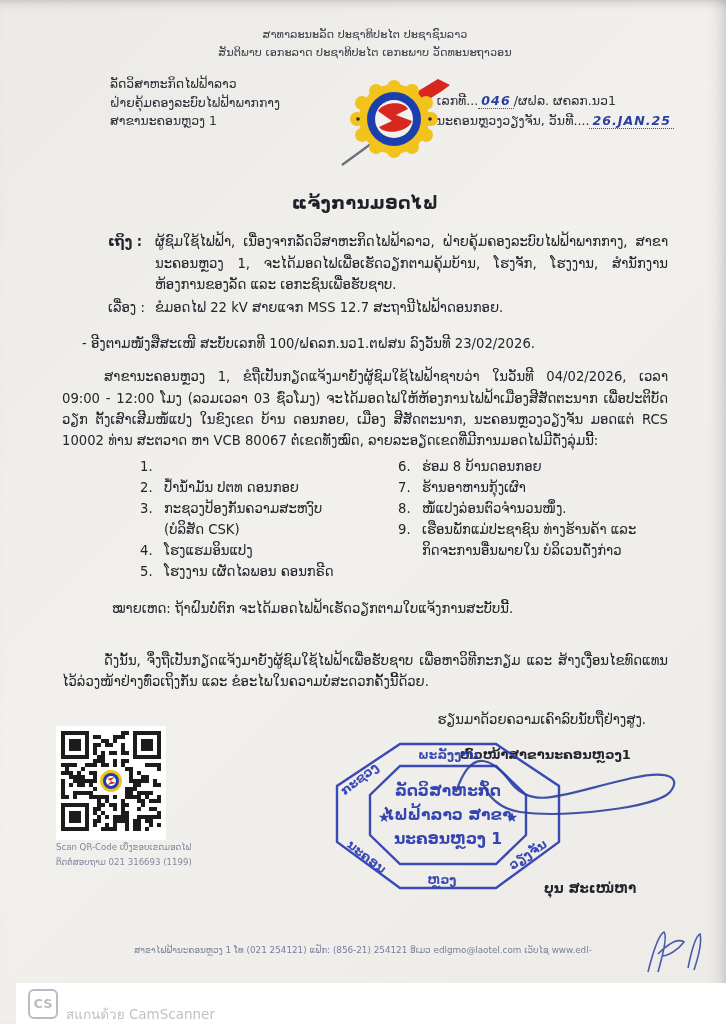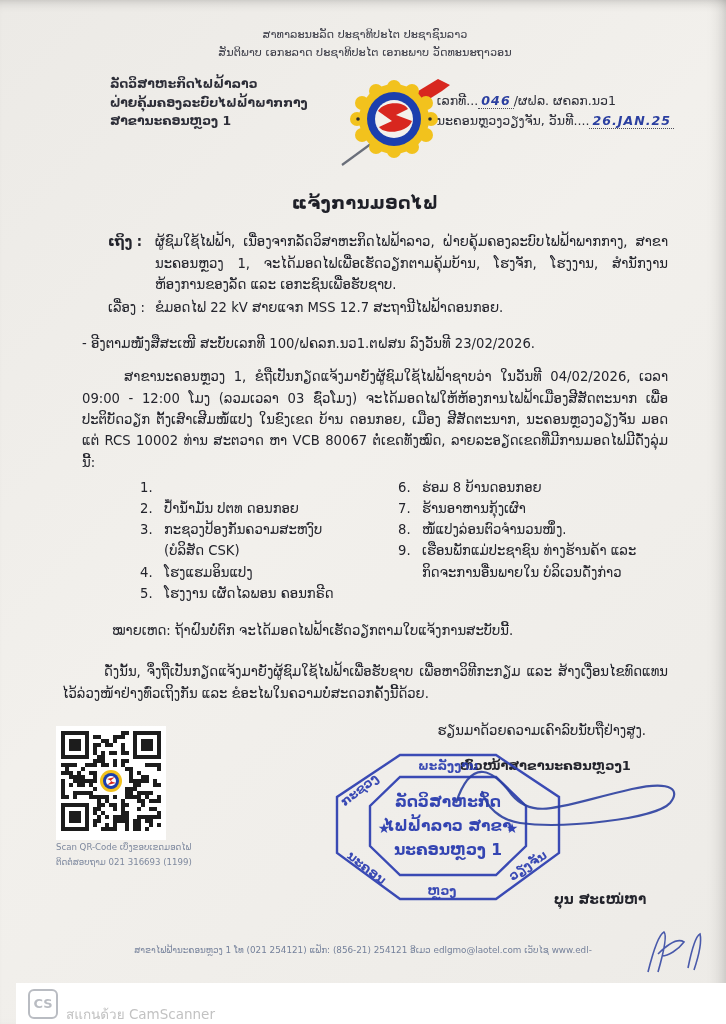--- a/index.html
+++ b/index.html
@@ -17,50 +17,50 @@
     color:#23242c;
     box-shadow:inset -14px 0 18px -14px rgba(0,0,0,.25), inset 0 10px 14px -12px rgba(0,0,0,.3);
   }
   .content{
     position:absolute;left:62px;top:26px;width:606px;
     font-size:13.2px;line-height:1.62;
   }
   
   .motto{ text-align:center; font-size:11.3px; line-height:1.55; color:#3c3d48; }
   .hdr-row{ position:relative; height:102px; margin-top:12px; }
-  .org-block{ position:absolute; left:48px; top:2px; font-size:12.4px; line-height:1.5; color:#2d2e38;font-weight:bold;}
+  .org-block{ position:absolute; left:48px; top:2px; font-size:12.4px; line-height:1.5; color:#2d2e38;}
   .logo-wrap{ position:absolute; left:272px; top:-4px; width:120px; height:106px;}
   .ref-block{ position:absolute; right:-6px; top:18px; font-size:12.6px; text-align:left; color:#2d2e38;}
   .hand{ color:#2b3fa0; font-style:italic; font-weight:600; letter-spacing:1px;}
   .dotted{ border-bottom:1.5px dotted #4c4d58; padding:0 3px;}
   .doc-title{ text-align:center; font-weight:700; font-size:17.5px; margin-top:14px; letter-spacing:.5px; color:#1f2028;}
   
   .to-para{ margin:14px 0 0 46px; text-indent:0; padding-left:47px; position:relative; text-align:justify;}
   .to-para .plabel{ position:absolute; left:0; top:0; font-weight:700;}
   .subject-para{ margin:2px 0 0 46px; padding-left:47px; position:relative;}
   .subject-para .plabel{ position:absolute; left:0; top:0; font-weight:400;}
   .ref-line{ margin:14px 0 0 20px;}
-  .main-para{ margin-top:12px; text-align:justify; text-indent:42px;margin-left:20px;}
+  .main-para{ margin-top:12px; text-align:justify; text-indent:42px;}
   
   .list-row{ display:flex; margin-top:4px;}
   .col-left{ width:300px; padding-left:78px; box-sizing:border-box;}
   .col-right{ width:306px; padding-left:36px; box-sizing:border-box;}
   .li{ display:flex; line-height:1.6;}
   .li .num{ width:24px; flex:none;}
   .li .txt{ flex:1;}
   .note-para{ margin:16px 0 0 50px;}
   .note-para .plabel{ font-weight:400;}
-  .closing-para{ margin-top:20px; text-align:justify; text-indent:42px;}
+  .closing-para{ margin-top:30px; text-align:justify; text-indent:42px;}
   .salute{ margin-top:16px; text-align:right; padding-right:22px;}
   
   .sig-area{ position:relative; height:208px; margin-top:2px;}
   .sig-title{ position:absolute; left:398px; top:12px; font-size:13px; font-weight:600; color:#23242c;}
   .stamp{ position:absolute; left:268px; top:6px;}
   .sig-squiggle{ position:absolute; left:380px; top:8px;}
-  .sig-name{ position:absolute; left:492px; top:146px; font-weight:700; font-size:13.5px;}
+  .sig-name{ position:absolute; left:482px; top:146px; font-weight:700; font-size:13.5px;}
   
   .qr-block{ position:absolute; left:56px; top:726px; width:170px; text-align:left;}
   .qr-code{ background:#fff; padding:5px; display:inline-block;}
   .qr-caption{ font-size:8.6px; color:#7d889e; line-height:1.7; }
   
   .footer{ position:absolute; left:0; width:726px; top:942px; text-align:center; font-size:8.8px; color:#74809a; line-height:1.9;}
   .footer-mark{ position:absolute; right:18px; top:-14px;}
   
   .scan-bar{ position:absolute; left:16px; bottom:0; width:726px; height:41px; background:#ffffff; display:flex; align-items:center; padding-left:12px; box-sizing:border-box;}
   .cs-logo{ width:26px; height:26px; border:2px solid #b9bcc2; border-radius:6px; color:#b9bcc2; font-weight:700; font-size:13px; display:flex; align-items:center; justify-content:center; margin-right:8px;}

